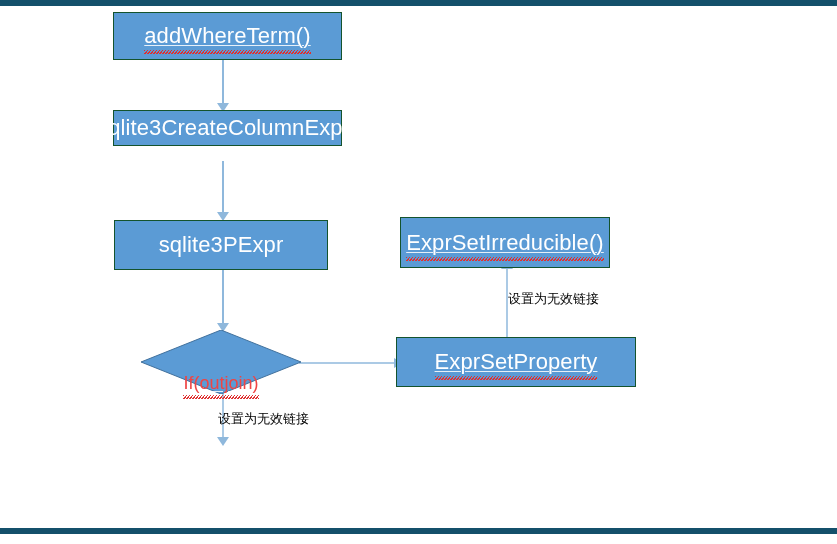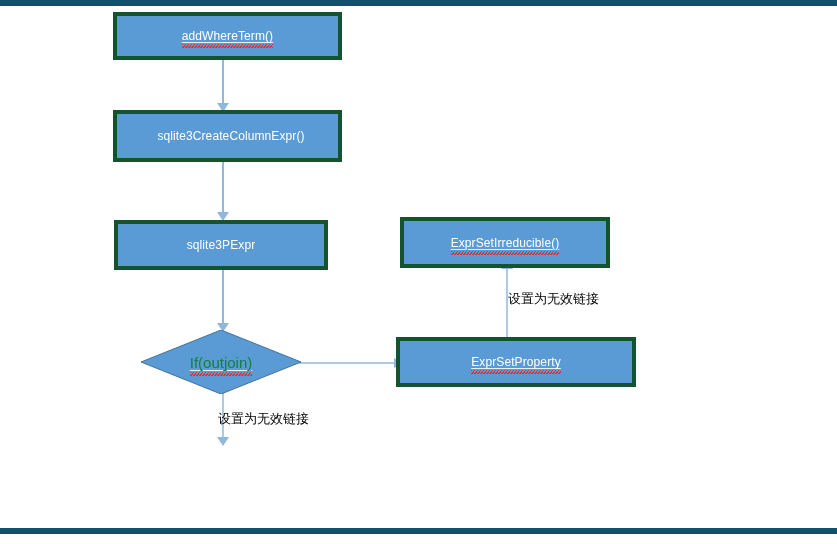--- a/index.html
+++ b/index.html
@@ -25,26 +25,26 @@
     background: #14506B;
   }
   .frame-bar.top { top: 0; }
   .frame-bar.bottom { top: 528px; }
 
   
   .node {
     position: absolute;
     box-sizing: border-box;
     background: #5B9BD5;
-    border: 4px solid #14532d;
+    border: 1px solid #14532d;
     color: #ffffff;
     display: flex;
     align-items: center;
     justify-content: center;
-    font-size: 12px;
+    font-size: 22px;
     letter-spacing: 0.1px;
     white-space: nowrap;
   }
   .node .label { display: inline-block; position: relative; }
 
   
   .misspelled {
     text-decoration: underline;
     text-decoration-color: rgba(255,255,255,0.85);
     text-decoration-thickness: 1px;
@@ -70,24 +70,24 @@
     position: absolute;
   }
   .diamond-wrap svg { display: block; }
   .diamond-text {
     position: absolute;
     left: 0;
     top: 0;
     width: 100%;
     height: 100%;
     display: flex;
-    align-items: center;
+    align-items: flex-end;
     justify-content: center;
-    color: #15803d;
-    font-size: 15px;
+    color: #ef4444;
+    font-size: 18px;
     white-space: nowrap;
   }
   .diamond-text .label { position: relative; display: inline-block; }
 
   
   .conn {
     position: absolute;
   }
   .conn svg { display: block; overflow: visible; }
 
@@ -148,21 +148,21 @@
     <svg width="20" height="56" viewBox="0 0 20 56">
       <line x1="10" y1="0" x2="10" y2="45" stroke="#8FB8DC" stroke-width="1.5"></line>
       <polygon points="4,44 16,44 10,53" fill="#8FB8DC"></polygon>
     </svg>
   </div>
 
   <div class="node" style="left:113px; top:12px; width:229px; height:48px;">
     <span class="label misspelled">addWhereTerm()</span>
   </div>
 
-  <div class="node" style="left:113px; top:110px; width:229px; height:52px;padding-left:7px;">
+  <div class="node" style="left:113px; top:110px; width:229px; height:36px;padding-left:7px;">
     <span class="label">sqlite3CreateColumnExpr()</span>
   </div>
 
   <div class="node" style="left:114px; top:220px; width:214px; height:50px;">
     <span class="label">sqlite3PExpr</span>
   </div>
 
   <div class="diamond-wrap" style="left:141px; top:330px; width:160px; height:64px;">
     <svg width="160" height="64" viewBox="0 0 160 64">
       <polygon points="80,0 160,32 80,64 0,32" fill="#5B9BD5" stroke="#41719C" stroke-width="1"></polygon>

